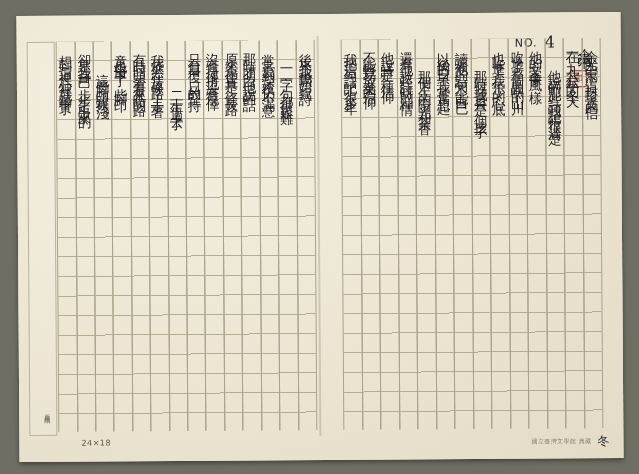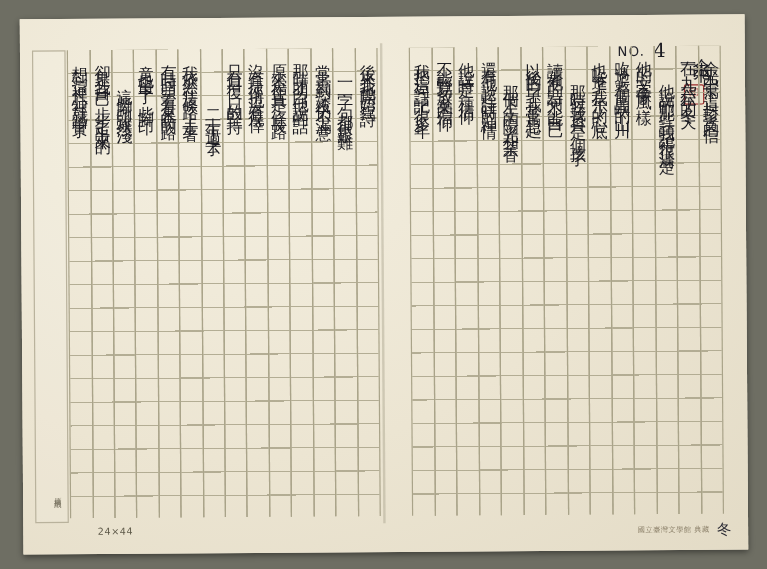--- a/index.html
+++ b/index.html
@@ -281,17 +281,17 @@
           <div class="vtext indent1">這些腳印雖然淺</div>
         </div>
         <div class="col">
           <div class="vtext">卻是我自己一步步走出來的</div>
         </div>
         <div class="col">
           <div class="vtext">想到這裡心裡就踏實了</div>
         </div>
       </div>
 
-    <div id="size-mark">24×44</div>
+    <div id="size-mark">24×18</div>
     <div id="foot-note">國立臺灣文學館 典藏</div>
     <div id="foot-sig">冬</div>
   </div>
 </div>
 
 </body></html>

